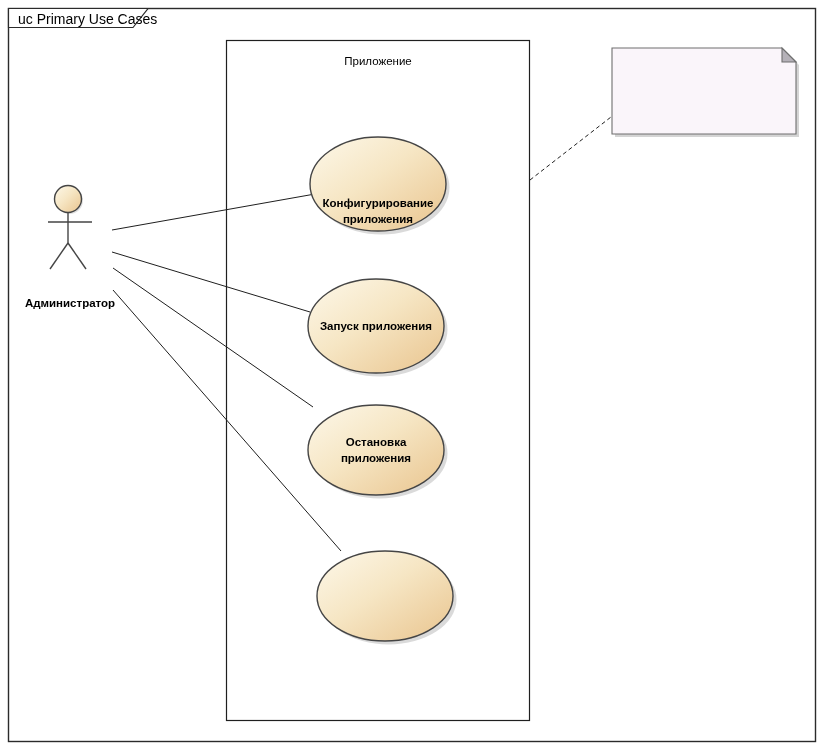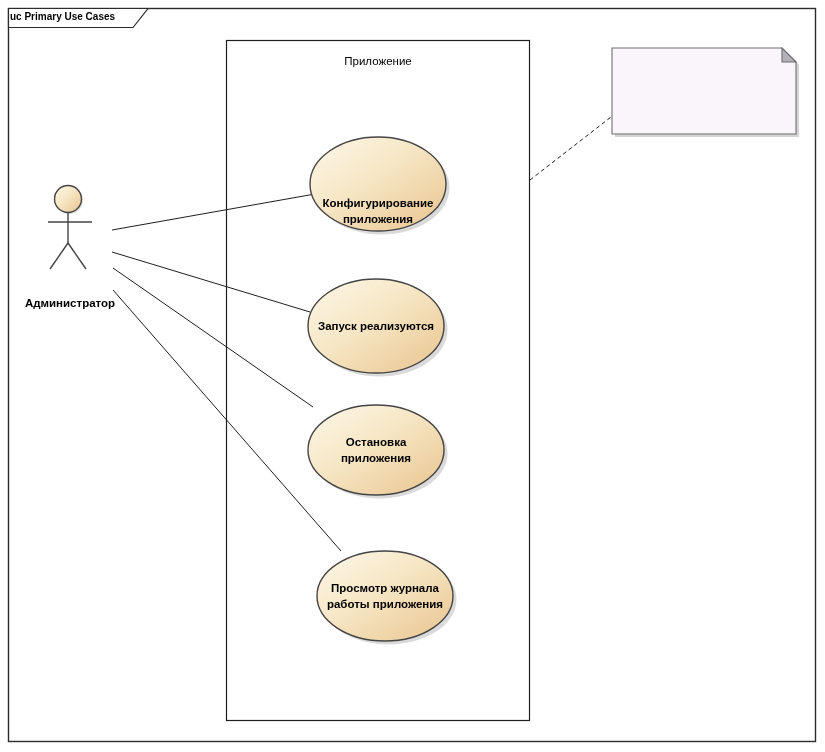--- a/index.html
+++ b/index.html
@@ -3,21 +3,21 @@
 <meta charset="utf-8">
 <style>
   html,body{margin:0;padding:0;background:#ffffff;}
   #stage{
     position:relative;width:825px;height:752px;background:#ffffff;overflow:hidden;
     font-family:"Liberation Sans",sans-serif;color:#000;
   }
   #diagram-svg{position:absolute;left:0;top:0;}
   .lbl{position:absolute;z-index:2;}
   .frame-label{
-    left:10px;top:11px;font-size:10px;font-weight:bold;white-space:nowrap;
+    left:18px;top:11px;font-size:14px;font-weight:normal;white-space:nowrap;
   }
   .boundary-label{
     left:328px;top:55px;width:100px;text-align:center;font-size:11.5px;
   }
   .uc-label{
     text-align:center;font-size:11.5px;font-weight:bold;line-height:16px;width:136px;
   }
   .uc-label span{display:block;}
   #uc1-label{left:310px;top:168px;margin-top:27px;}
   #uc2-label{left:308px;top:318px;}
@@ -93,30 +93,26 @@
   <div class="lbl frame-label">uc Primary Use Cases</div>
 
   <div class="lbl boundary-label">Приложение</div>
 
   <div class="lbl uc-label" id="uc1-label">
     <span>Конфигурирование</span>
     <span>приложения</span>
   </div>
 
   <div class="lbl uc-label" id="uc2-label">
-    <span>Запуск реализуются</span>
+    <span>Запуск приложения</span>
     <span></span>
   </div>
 
   <div class="lbl uc-label" id="uc3-label">
     <span>Остановка</span>
     <span>приложения</span>
   </div>
 
-  <div class="lbl uc-label" id="uc4-label">
-    <span>Просмотр журнала</span>
-    <span>работы приложения</span>
-  </div>
 
   <div class="lbl actor-label">Администратор</div>
 
 
 </div>
 
 </body></html>

